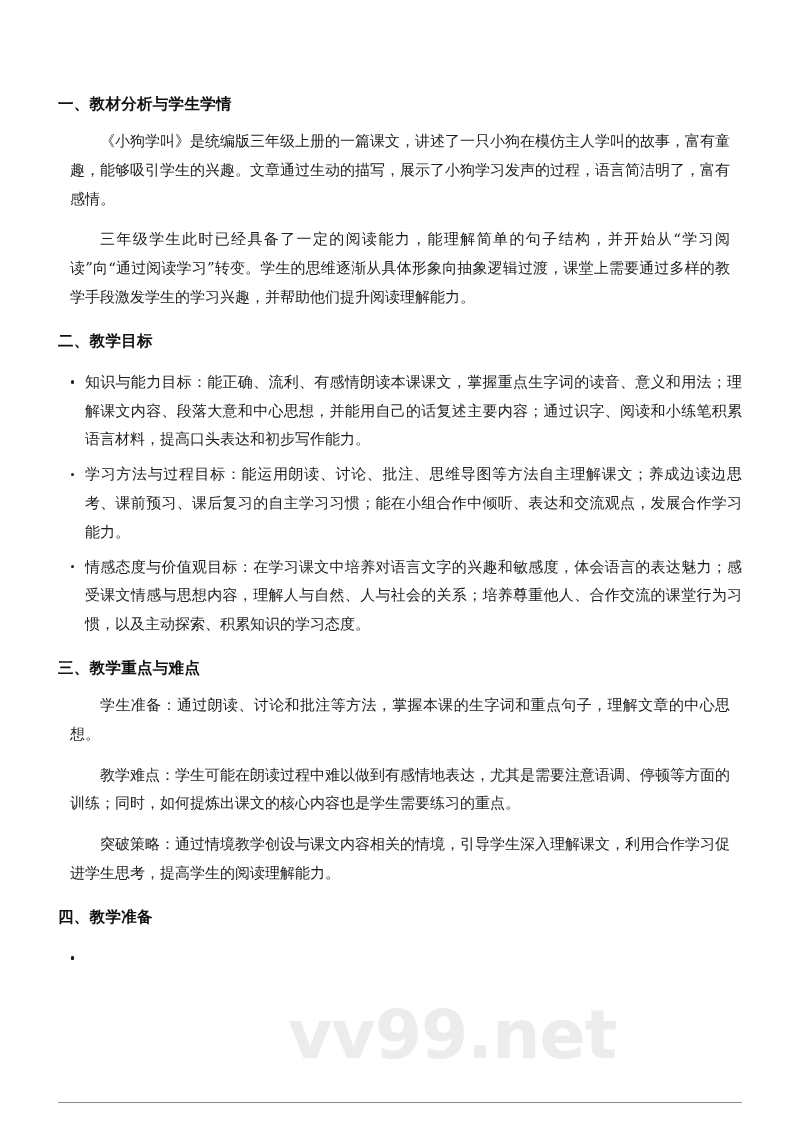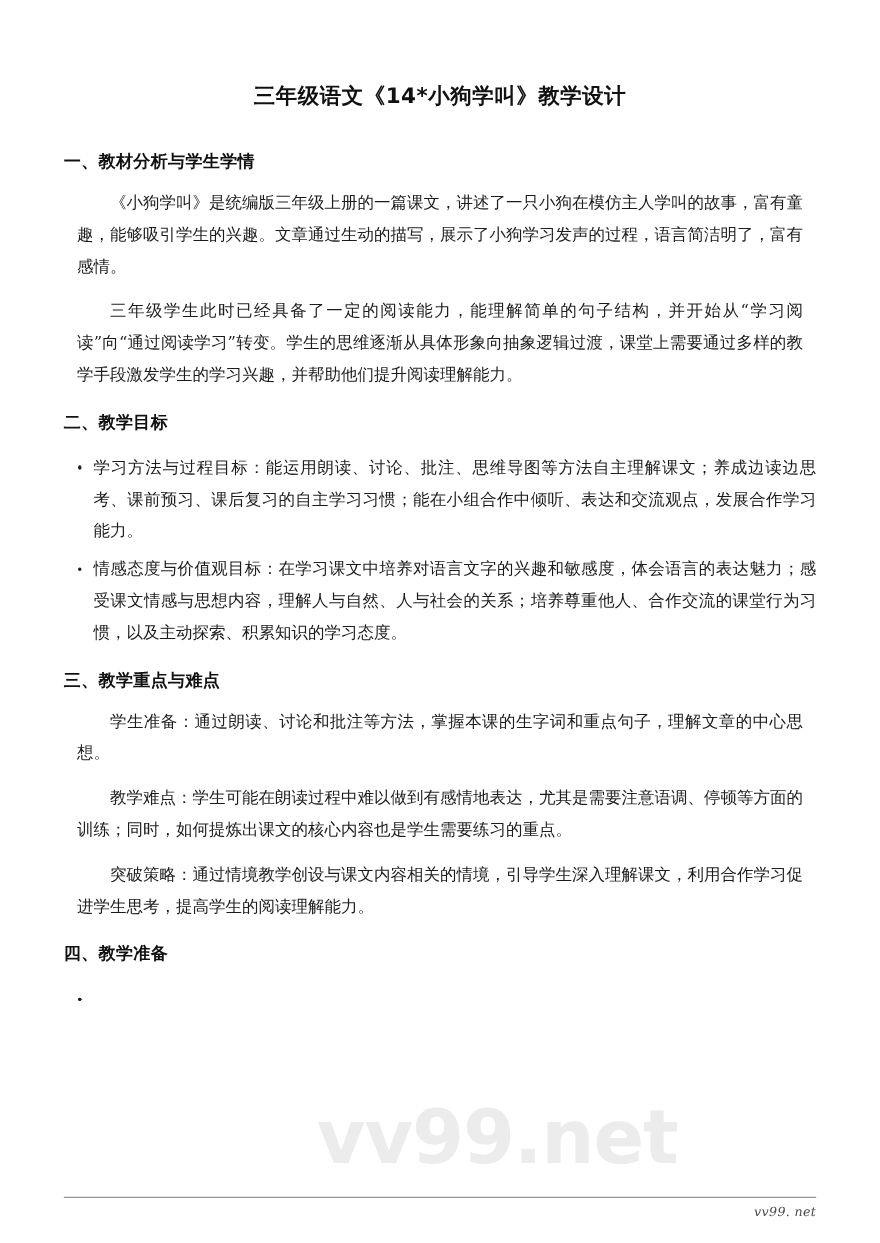--- a/index.html
+++ b/index.html
@@ -130,43 +130,42 @@
 </style>
 </head>
 <body>
 
 <div class="page">
 
   <div class="watermark">vv99.net</div>
 
   <div class="content">
 
-    <h1 class="doc-title">三年级语文《14*小狗学叫》教学设计</h1>
 
     <h2 class="section-heading sec-gap-1">一、教材分析与学生学情</h2>
     <p class="body-para para-first">《小狗学叫》是统编版三年级上册的一篇课文，讲述了一只小狗在模仿主人学叫的故事，富有童趣，能够吸引学生的兴趣。文章通过生动的描写，展示了小狗学习发声的过程，语言简洁明了，富有感情。</p>
     <p class="body-para para-next">三年级学生此时已经具备了一定的阅读能力，能理解简单的句子结构，并开始从“学习阅读”向“通过阅读学习”转变。学生的思维逐渐从具体形象向抽象逻辑过渡，课堂上需要通过多样的教学手段激发学生的学习兴趣，并帮助他们提升阅读理解能力。</p>
 
     <h2 class="section-heading sec-gap">二、教学目标</h2>
     <ul class="bullets">
+      <li><span class="dot"></span><span>知识与能力目标：能正确、流利、有感情朗读本课课文，掌握重点生字词的读音、意义和用法；理解课文内容、段落大意和中心思想，并能用自己的话复述主要内容；通过识字、阅读和小练笔积累语言材料，提高口头表达和初步写作能力。</span></li>
       <li><span class="dot"></span><span>学习方法与过程目标：能运用朗读、讨论、批注、思维导图等方法自主理解课文；养成边读边思考、课前预习、课后复习的自主学习习惯；能在小组合作中倾听、表达和交流观点，发展合作学习能力。</span></li>
       <li><span class="dot"></span><span>情感态度与价值观目标：在学习课文中培养对语言文字的兴趣和敏感度，体会语言的表达魅力；感受课文情感与思想内容，理解人与自然、人与社会的关系；培养尊重他人、合作交流的课堂行为习惯，以及主动探索、积累知识的学习态度。</span></li>
     </ul>
 
     <h2 class="section-heading sec-gap">三、教学重点与难点</h2>
     <p class="body-para para-first">学生准备：通过朗读、讨论和批注等方法，掌握本课的生字词和重点句子，理解文章的中心思想。</p>
     <p class="body-para para-next">教学难点：学生可能在朗读过程中难以做到有感情地表达，尤其是需要注意语调、停顿等方面的训练；同时，如何提炼出课文的核心内容也是学生需要练习的重点。</p>
     <p class="body-para para-next">突破策略：通过情境教学创设与课文内容相关的情境，引导学生深入理解课文，利用合作学习促进学生思考，提高学生的阅读理解能力。</p>
 
     <h2 class="section-heading sec-gap">四、教学准备</h2>
     <ul class="bullets tight">
       <li><span class="dot"></span></li>
       <li><span class="dot"></span></li>
     </ul>
 
   </div>
 
   <div class="footer">
     <hr class="footer-rule">
-    <div class="footer-text">vv99. net</div>
   </div>
 
 </div>
 
 </body></html>

